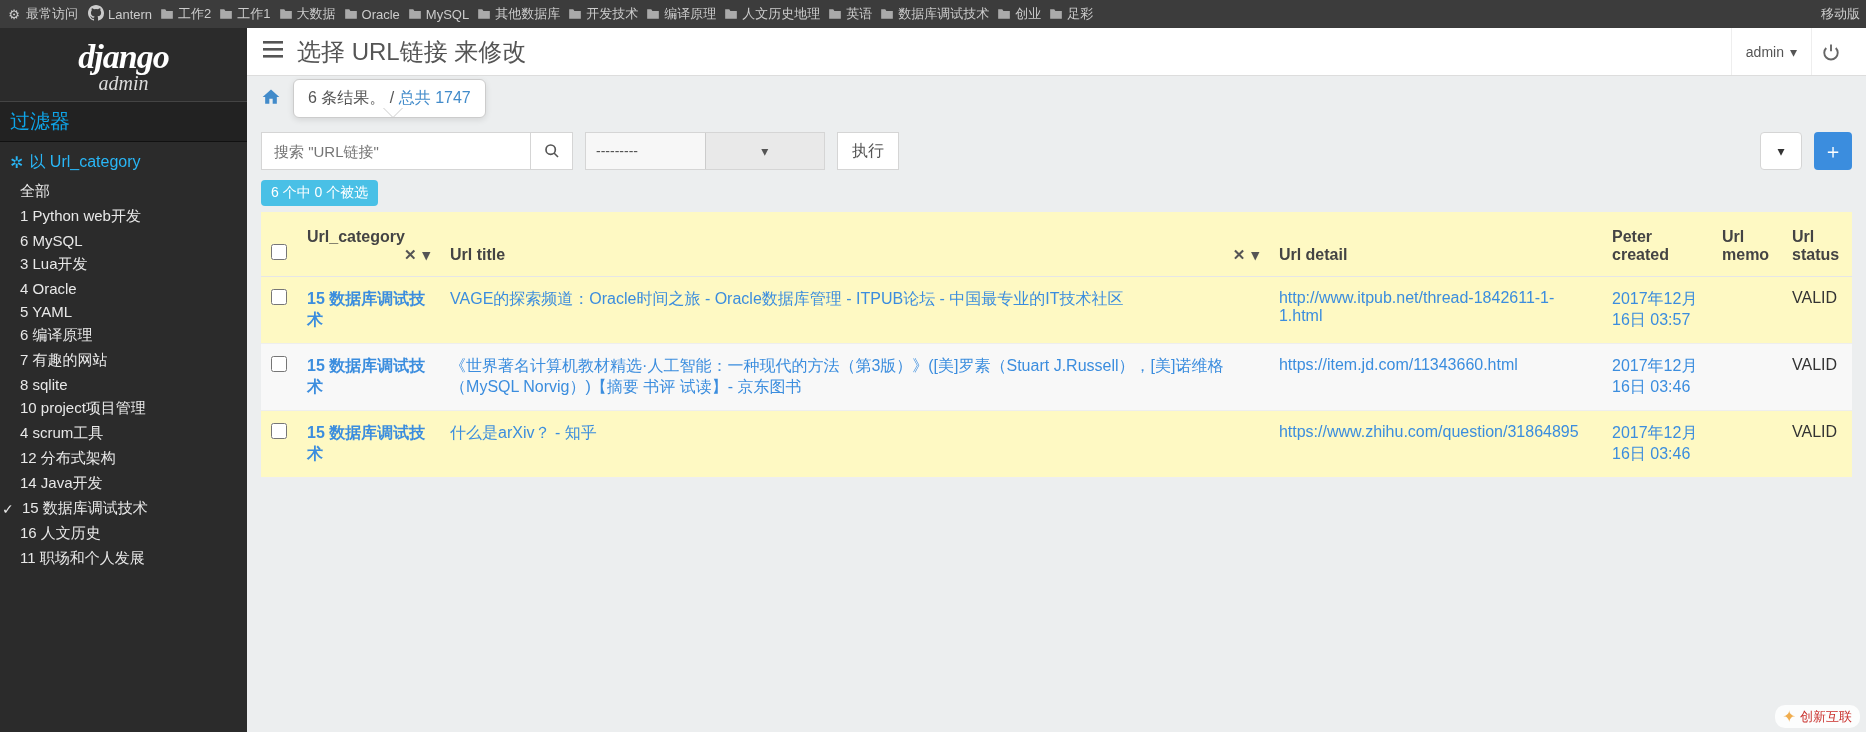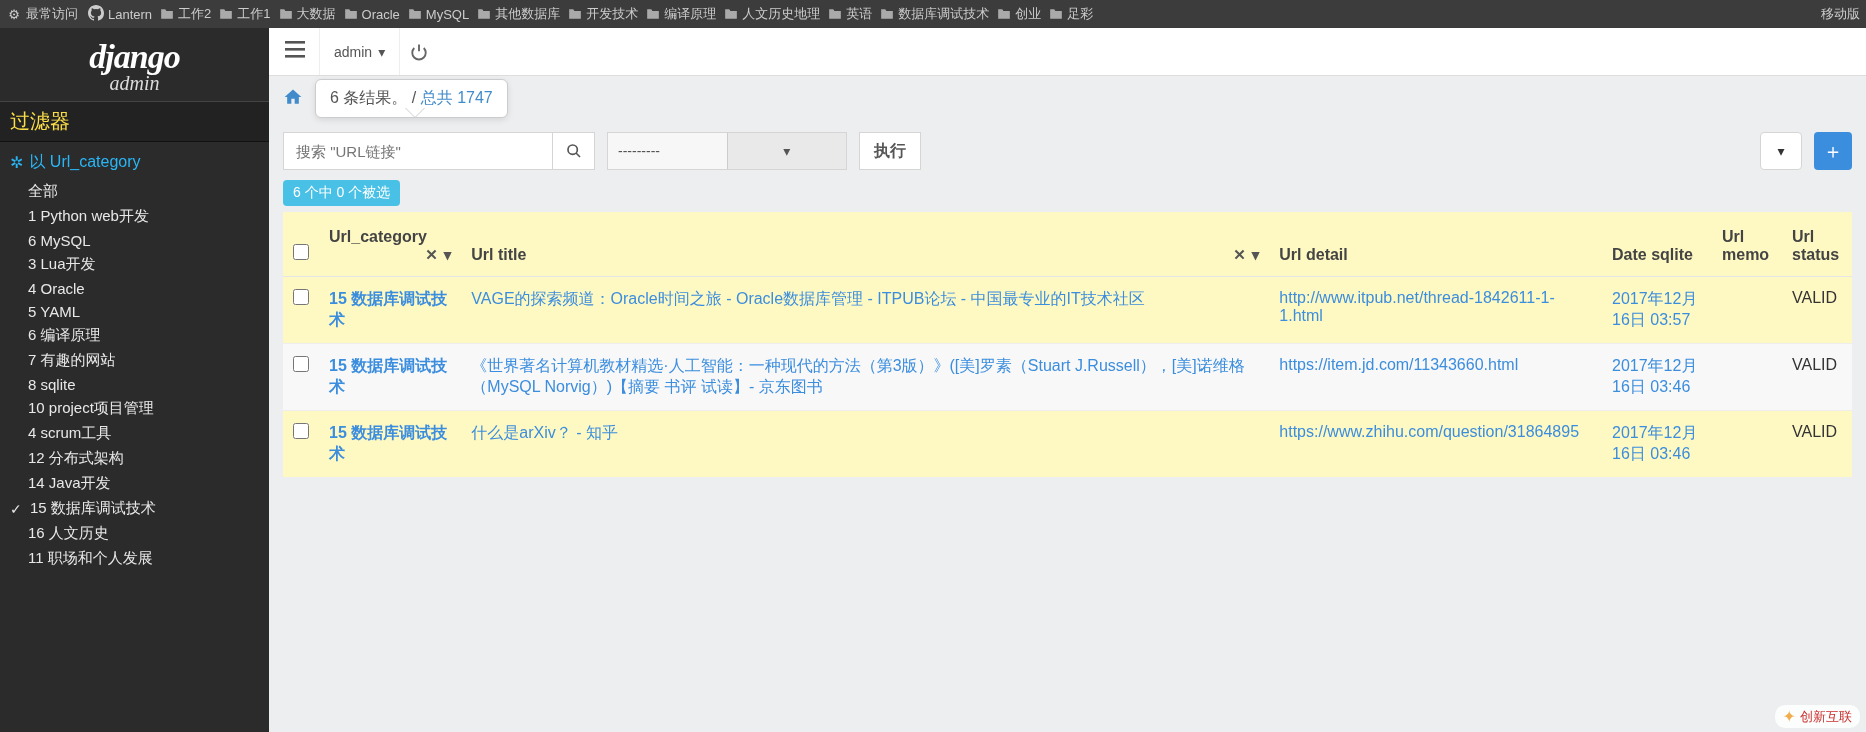--- a/index.html
+++ b/index.html
@@ -5,28 +5,28 @@
 * { box-sizing: border-box; margin: 0; padding: 0; }
 body { font-family: -apple-system, "Helvetica Neue", Arial, "Microsoft YaHei", sans-serif; font-size: 14px; background: #f0f0f0; color: #333; overflow: hidden; }
 .browser-bar { height: 28px; background: #3c3c3c; display: flex; align-items: center; padding: 0 6px; gap: 4px; color: #ccc; font-size: 13px; overflow: hidden; }
 .browser-bar .gear { width: 16px; display: inline-flex; justify-content: center; }
 .browser-bar .fav { cursor: pointer; }
 .browser-bar .folder { display: inline-flex; align-items: center; gap: 4px; cursor: pointer; padding: 0 4px; }
 .browser-bar .folder svg { fill: #aaa; }
 .browser-bar .spacer { flex: 1; }
 .browser-bar .github-icon svg { fill: #ccc; }
 .app { display: flex; height: calc(732px - 28px); width: 1866px; }
-.sidebar { width: 269px; background: #2b2b2b; color: #eee; flex-shrink: 0; overflow: hidden; }
+.sidebar { width: 247px; background: #2b2b2b; color: #eee; flex-shrink: 0; overflow: hidden; }
 .brand { text-align: center; padding: 10px 0 6px; }
 .brand .dj { font-family: Georgia, serif; font-style: italic; font-size: 34px; font-weight: 600; color: #fff; letter-spacing: -1px; }
 .brand .ad { font-family: Georgia, serif; font-style: italic; font-size: 20px; color: #ddd; margin-top: -4px; }
-.filter-header { background: #222; color: #fde047; font-size: 20px; padding: 6px 10px; border-top: 1px solid #444; border-bottom: 1px solid #111; font-family: Liberation Serif, serif; }
+.filter-header { background: #222; color: #0ea5e9; font-size: 20px; padding: 6px 10px; border-top: 1px solid #444; border-bottom: 1px solid #111; font-family: Liberation Serif, serif; }
 .filter-group-title { color: #29b6f6; font-size: 16px; padding: 10px 10px 6px; display: flex; align-items: center; gap: 6px; }
 .filter-group-title .snow { color: #29b6f6; }
-.filter-list { list-style: none; padding: 0 0 10px 22px; }
+.filter-list { list-style: none; padding: 0 0 10px 14px; }
 .filter-list li { padding: 3px 6px; font-size: 15px; color: #e8e8e8; cursor: pointer; display: flex; align-items: center; gap: 6px; }
 .filter-list li.selected::before { content: "✓"; font-size: 14px; margin-left: -18px; width: 14px; }
 .filter-list li.selected { font-weight: 500; }
 .main { flex: 1; display: flex; flex-direction: column; background: #eceeef; position: relative; }
 .topbar { height: 48px; background: #fff; border-bottom: 1px solid #ddd; display: flex; align-items: center; padding: 0 16px; box-shadow: 0 1px 3px rgba(0,0,0,.05);}
 .menu-icon { margin-right: 14px; cursor: pointer; }
 .page-title { font-size: 24px; color: #555; flex: 1; font-weight: 400; }
 .admin-drop { padding: 8px 14px; color: #555; cursor: pointer; display: flex; align-items: center; gap: 6px; border-left: 1px solid #eee; height: 100%; }
 .power { padding: 0 10px; cursor: pointer; border-left: 1px solid #eee; height: 100%; display: flex; align-items: center; }
 .breadcrumb-row { height: 44px; display: flex; align-items: center; padding: 0 14px; background: #eceeef; gap: 12px; }
@@ -35,21 +35,21 @@
 .tooltip-bubble::after { content: ""; position: absolute; bottom: -9px; left: 90px; border: 9px solid transparent; border-top-color: #fff; }
 .tooltip-bubble::before { content: ""; position: absolute; bottom: -11px; left: 89px; border: 10px solid transparent; border-top-color: #ccc; }
 .tooltip-bubble .total-link { color: #428bca; cursor: pointer; }
 .content { padding: 12px 14px; flex: 1; overflow: auto; }
 .search-row { display: flex; align-items: stretch; gap: 12px; margin-bottom: 10px; }
 .search-input { flex: 0 0 270px; height: 38px; border: 1px solid #d5d5d5; background: #fff; padding: 0 12px; font-size: 15px; color: #555; }
 .search-btn { width: 42px; border: 1px solid #d5d5d5; border-left: none; background: #fff; cursor: pointer; display: flex; align-items: center; justify-content: center; margin-left: -12px; }
 .action-select { height: 38px; border: 1px solid #d5d5d5; background: #f7f7f7; width: 240px; display: flex; align-items: center; }
 .action-select span { flex: 1; padding: 0 10px; color: #555; }
 .action-select .dd { width: 28px; border-left: 1px solid #ccc; background: #e9e9e9; text-align: center; height: 100%; display: flex; align-items: center; justify-content: center; cursor: pointer; }
-.exec-btn { height: 38px; border: 1px solid #d5d5d5; background: #fff; padding: 0 14px; font-size: 16px; cursor: pointer; color: #555; font-weight: bold; }
+.exec-btn { height: 38px; border: 1px solid #d5d5d5; background: #fff; padding: 0 14px; font-size: 16px; cursor: pointer; color: #555; }
 .search-row .spacer { flex: 1; }
 .toggle-btn { height: 38px; width: 42px; border: 1px solid #d5d5d5; background: #fff; border-radius: 4px; display: flex; align-items: center; justify-content: center; cursor: pointer; }
 .plus-btn { height: 38px; width: 38px; background: #3b8dde; border-radius: 4px; color: #fff; display: flex; align-items: center; justify-content: center; font-size: 20px; cursor: pointer; }
 .selection-badge { display: inline-block; background: #49c0e6; color: #fff; border-radius: 4px; padding: 4px 10px; font-size: 14px; margin-bottom: 6px; }
 table { width: 100%; border-collapse: collapse; background: #fef9c3; }
 thead th { text-align: left; font-size: 16px; color: #444; font-weight: 700; padding: 16px 10px 12px; vertical-align: bottom; border-bottom: 1px solid #e6e6e6; }
 tbody td { padding: 12px 10px; vertical-align: top; font-size: 16px; border-bottom: 1px solid #eee; }
 tbody tr:nth-child(even){ background:#f8f8f8; }
 .chk { width: 34px; }
 input[type=checkbox] { width: 16px; height: 16px; }
@@ -177,20 +177,21 @@
 
   <main class="main">
     <div class="topbar">
       <span class="menu-icon">
         <svg width="20" height="18" viewBox="0 0 20 18">
             <rect width="20" height="2.6" fill="#555"></rect>
             <rect y="7" width="20" height="2.6" fill="#555"></rect>
             <rect y="14" width="20" height="2.6" fill="#555"></rect>
           </svg>
       </span>
+      <div class="page-title">选择 URL链接 来修改</div>
       <div class="admin-drop">
         <span>admin</span>
         <span>▾</span>
       </div>
       <div class="power">
         <svg width="18" height="18" viewBox="0 0 24 24" fill="none" stroke="#666" stroke-width="2.5">
             <path d="M12 2v9"></path>
             <path d="M18.36 6.64a9 9 0 1 1-12.73 0"></path>
           </svg>
       </div>
@@ -242,21 +243,21 @@
                 </span>
             </th>
             <th>
               <span>Url title</span>
               <span class="sort-icons">
                   <span>✕</span>
                   <span>▾</span>
                 </span>
             </th>
             <th>Url detail</th>
-            <th style="width:110px;">Date sqlite</th>
+            <th style="width:110px;">Peter created</th>
             <th style="width:70px;">Url memo</th>
             <th style="width:70px;">Url status</th>
           </tr>
         </thead>
         <tbody id="tbody">
             <tr>
               <td class="chk"><input type="checkbox" style=""></td>
               <td><span class="link2">15 数据库调试技术</span></td>
               <td><span class="link">VAGE的探索频道：Oracle时间之旅 - Oracle数据库管理 - ITPUB论坛 - 中国最专业的IT技术社区</span></td>
               <td class="url-detail"><a>http://www.itpub.net/thread-1842611-1-1.html</a></td>

